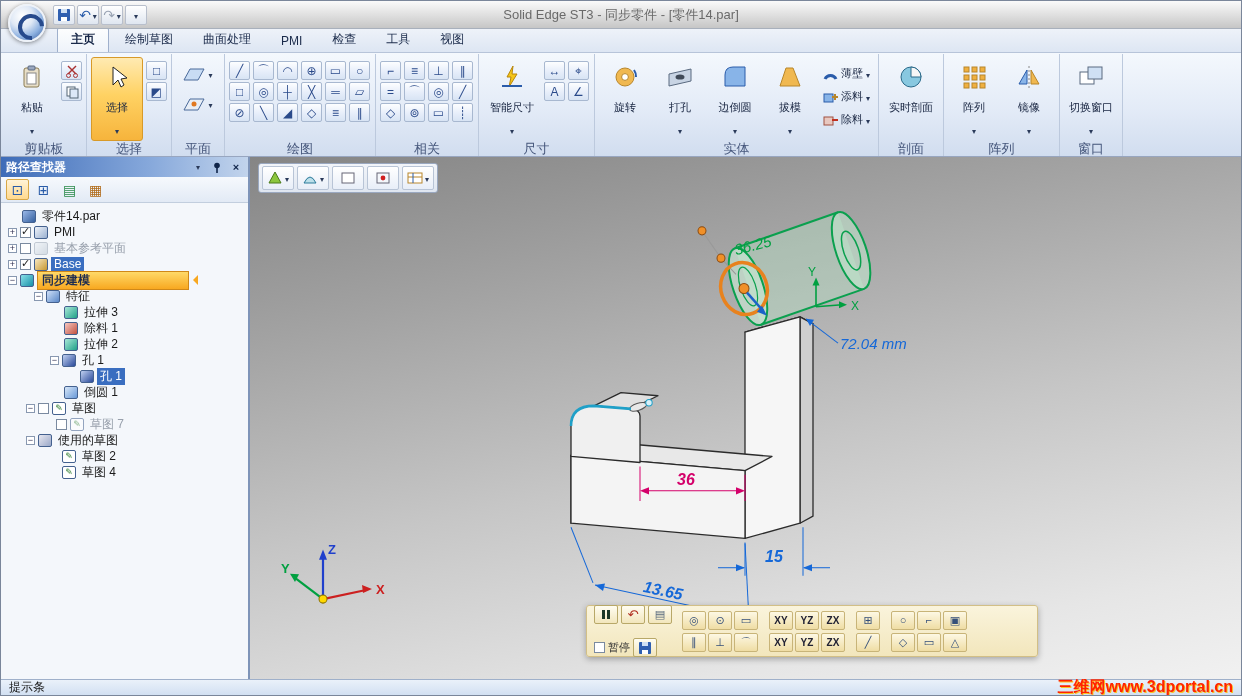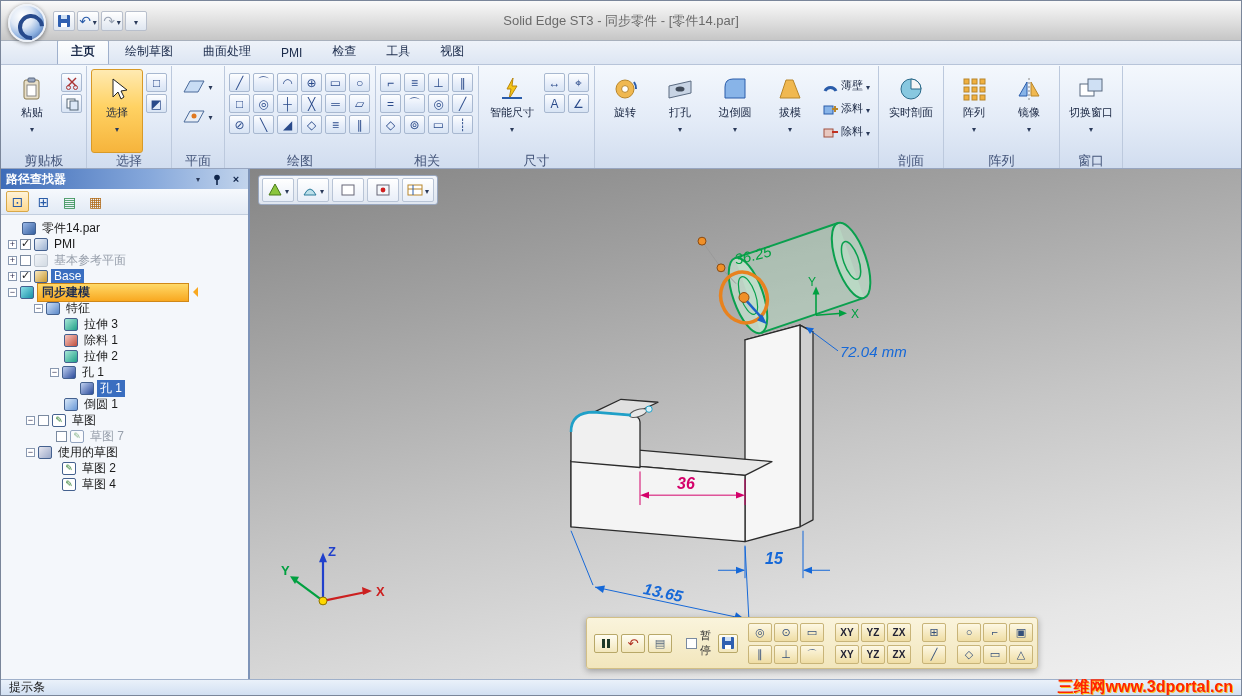--- a/index.html
+++ b/index.html
@@ -1,21 +1,21 @@
 <!DOCTYPE html>
 <html><head>
 <meta charset="utf-8">
 <style>
 * { box-sizing:border-box; margin:0; padding:0; }
 html,body { width:1242px; height:696px; }
 body { font-family:"Liberation Sans","DejaVu Sans",sans-serif; font-size:12px; color:#1a1a1a; background:#aab4c4; }
 .window { width:1242px; height:696px; display:flex; flex-direction:column; background:#d4deee; border:1px solid #7a869a; position:relative; overflow:hidden; }
 
 
-.titlebar { height:40px; position:relative; background:linear-gradient(#fafafa,#dedede 55%,#c6c6c6); border-bottom:1px solid #a8b0bc; display:flex; align-items:center; padding-left:52px; flex:none; }
+.titlebar { height:28px; position:relative; background:linear-gradient(#fafafa,#dedede 55%,#c6c6c6); border-bottom:1px solid #a8b0bc; display:flex; align-items:center; padding-left:52px; flex:none; }
 .applogo { position:absolute; left:7px; top:3px; width:38px; height:38px; z-index:40; border-radius:50%; background:radial-gradient(circle at 35% 30%, #ffffff 0%, #dfe8f5 35%, #8cb0e0 65%, #2a4f92 100%); border:2px solid #eef2f8; box-shadow:0 1px 4px rgba(0,0,0,.45); }
 .applogo::after { content:""; position:absolute; left:8px; top:8px; width:18px; height:18px; border:4px solid #274a8c; border-radius:50%; border-right-color:transparent; transform:rotate(40deg); }
 .qat { display:flex; gap:2px; align-items:center; }
 .qbtn { height:20px; min-width:22px; border:1px solid #b8bfcc; background:linear-gradient(#ffffff,#dfe6f0); display:flex; align-items:center; justify-content:center; gap:2px; font-size:13px; color:#333; border-radius:2px; }
 .dd::after { content:"▾"; font-size:8px; color:#2a3a5a; }
 .g-undo::after { content:"↶"; color:#2a5caa; font-size:14px; }
 .g-redo::after { content:"↷"; color:#9aa4b4; font-size:14px; }
 .floppy { width:12px; height:12px; background:#2f5fb0; position:relative; border-radius:1px; display:inline-block; }
 .floppy::before { content:""; position:absolute; top:0; left:3px; width:6px; height:4px; background:#cfe0f4; }
 .floppy::after { content:""; position:absolute; bottom:0; left:3px; width:6px; height:4px; background:#fff; }
@@ -24,21 +24,21 @@
 
 .tabrow { height:24px; background:linear-gradient(#eef2f9,#dde6f3); display:flex; align-items:flex-end; padding-left:56px; gap:2px; border-bottom:1px solid #b7c4d9; flex:none; }
 .tab { padding:3px 13px 4px; color:#1a2a4a; border:1px solid transparent; border-bottom:none; }
 .tab.active { background:linear-gradient(#fdfefe,#eef3fa); border-color:#9fb0cc; border-radius:3px 3px 0 0; font-weight:bold; }
 
 
 .ribbon { height:104px; background:linear-gradient(#f4f8fd,#e3ebf7 55%,#d1ddef); display:flex; padding:1px 0 0 1px; border-bottom:1px solid #98a6c0; flex:none; }
 .rgroup { display:flex; flex-direction:column; padding:1px 4px 0; border-right:1px solid #bcc9dd; }
 .rbody { flex:1; display:flex; align-items:flex-start; gap:3px; padding-top:2px; }
 .rlabel { height:15px; line-height:15px; text-align:center; font-size:13px; color:#44557a; }
-.bigbtn { width:52px; height:84px; display:flex; flex-direction:column; align-items:center; gap:2px; padding-top:5px; border:1px solid transparent; border-radius:3px; font-size:11px; text-align:center; color:#16233f; }
+.bigbtn { width:52px; height:84px; display:flex; flex-direction:column; align-items:center; gap:9px; padding-top:5px; border:1px solid transparent; border-radius:3px; font-size:11px; text-align:center; color:#16233f; }
 .bigbtn .bicon { width:28px; height:28px; display:flex; align-items:center; justify-content:center; }
 .bigbtn.hl { background:linear-gradient(#ffeab2,#ffd263 45%,#f6b43c); border-color:#d89a28; }
 .sbtn { width:21px; height:19px; border:1px solid #a8b8d0; background:linear-gradient(#fdfeff,#e7eefa 55%,#d8e4f4); border-radius:2px; display:flex; align-items:center; justify-content:center; font-size:12px; color:#2a4a8a; }
 .scol { display:flex; flex-direction:column; gap:2px; }
 .tgrid6 { display:grid; grid-template-columns:repeat(6,22px); gap:2px; margin-top:4px; }
 .tgrid4 { display:grid; grid-template-columns:repeat(4,22px); gap:2px; margin-top:4px; }
 .tgrid2 { display:grid; grid-template-columns:repeat(2,22px); gap:2px; margin-top:4px; }
 .stextbtn { display:flex; align-items:center; gap:3px; font-size:11px; padding:2px 3px; color:#16233f; border:1px solid transparent; }
 .planebtn { width:44px; height:26px; border:1px solid transparent; display:flex; align-items:center; justify-content:center; gap:3px; }
 .planecol { display:flex; flex-direction:column; gap:4px; padding-top:4px; }
@@ -80,21 +80,21 @@
 .syncbar { width:152px; background:linear-gradient(#ffd968,#f8a820); border:1px solid #d08818; padding:0 4px; font-weight:bold; color:#1d2c50; position:relative; margin-right:12px; }
 .syncbar::after { content:""; position:absolute; right:-10px; top:50%; margin-top:-5px; border:5px solid transparent; border-right-color:#f8a820; }
 
 
 .viewport { flex:1; position:relative; background:linear-gradient(168deg,#858585 0%,#a2a2a2 25%,#c6c6c6 55%,#e6e6e6 85%,#f1f1f1 100%); overflow:hidden; }
 .scene { position:absolute; inset:0; width:100%; height:100%; }
 .qbar { position:absolute; left:8px; top:6px; height:30px; background:linear-gradient(#f2f5fa,#dfe6f0); border:1px solid #9aa8c0; border-radius:3px; display:flex; align-items:center; padding:2px 3px; gap:3px; z-index:10; }
 .qbarbtn { height:24px; min-width:32px; border:1px solid #b8c4d6; border-radius:2px; background:linear-gradient(#ffffff,#e8eef8); display:flex; align-items:center; justify-content:center; gap:2px; }
 
 .cmdbar { position:absolute; left:336px; top:448px; width:452px; height:52px; background:linear-gradient(#faf4dc,#f2e6bc); border:1px solid #d2bf86; border-radius:3px; display:flex; align-items:center; gap:10px; padding:4px 7px; box-shadow:0 2px 6px rgba(0,0,0,.3); z-index:10; }
-.cleft { display:flex; flex-direction:row; gap:14px; }
+.cleft { display:flex; flex-direction:column; gap:14px; }
 .crow { display:flex; gap:3px; align-items:center; }
 .cbtn { width:24px; height:19px; border:1px solid #b8a868; background:linear-gradient(#fffdf2,#f2e6bc); border-radius:2px; display:flex; align-items:center; justify-content:center; gap:2px; font-size:11px; color:#444; }
 .pbar { width:3px; height:9px; background:#1d3828; display:inline-block; }
 .g-cundo::after{content:"↶"; color:#b03020; font-size:13px;}
 .g-page::after{content:"▤"; color:#56687c; font-size:11px;}
 .pauselbl { font-size:11px; color:#333; display:flex; gap:3px; align-items:center; }
 .lrgrid { display:flex; flex-direction:column; gap:3px; }
 .lrrow { display:flex; gap:2px; align-items:center; }
 .lrbtn { width:24px; height:19px; border:1px solid #c8b478; background:linear-gradient(#fdf8e4,#efdda4); border-radius:2px; font-size:11px; color:#35507a; display:flex; align-items:center; justify-content:center; }
 .lrbtn.txt { font-size:10px; font-weight:bold; color:#223; }
@@ -344,20 +344,21 @@
           <div class="stextbtn">
             <svg width="15" height="13">
                 <rect x="1" y="4" width="9" height="8" fill="#e8c8c0" stroke="#a05040"></rect>
                 <line x1="9" y1="7" x2="15" y2="7" stroke="#c03020" stroke-width="2"></line>
               </svg>
             <span>除料</span>
             <span class="dd"></span>
           </div>
         </div>
       </div>
+      <div class="rlabel">实体</div>
     </div>
 
     <div class="rgroup">
       <div class="rbody">
         <div class="bigbtn" style="width:56px">
           <span class="bicon">
             <svg width="26" height="26">
                 <circle cx="13" cy="13" r="10" fill="#88c8e0" stroke="#2a6a8a"></circle>
                 <path d="M13,13 L23,13 A10,10 0 0 0 13,3 Z" fill="#f6f6f6" stroke="#2a6a8a"></path>
               </svg>

